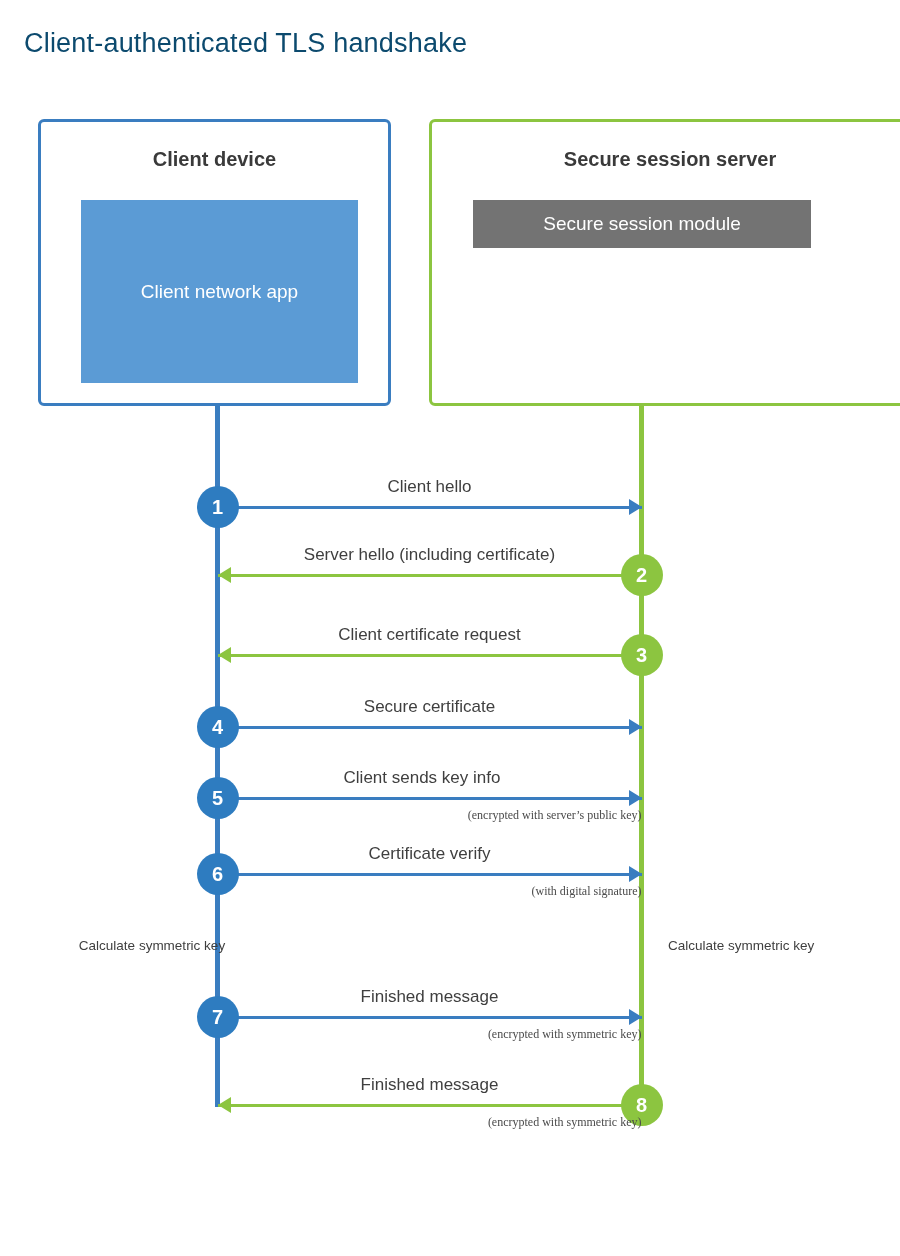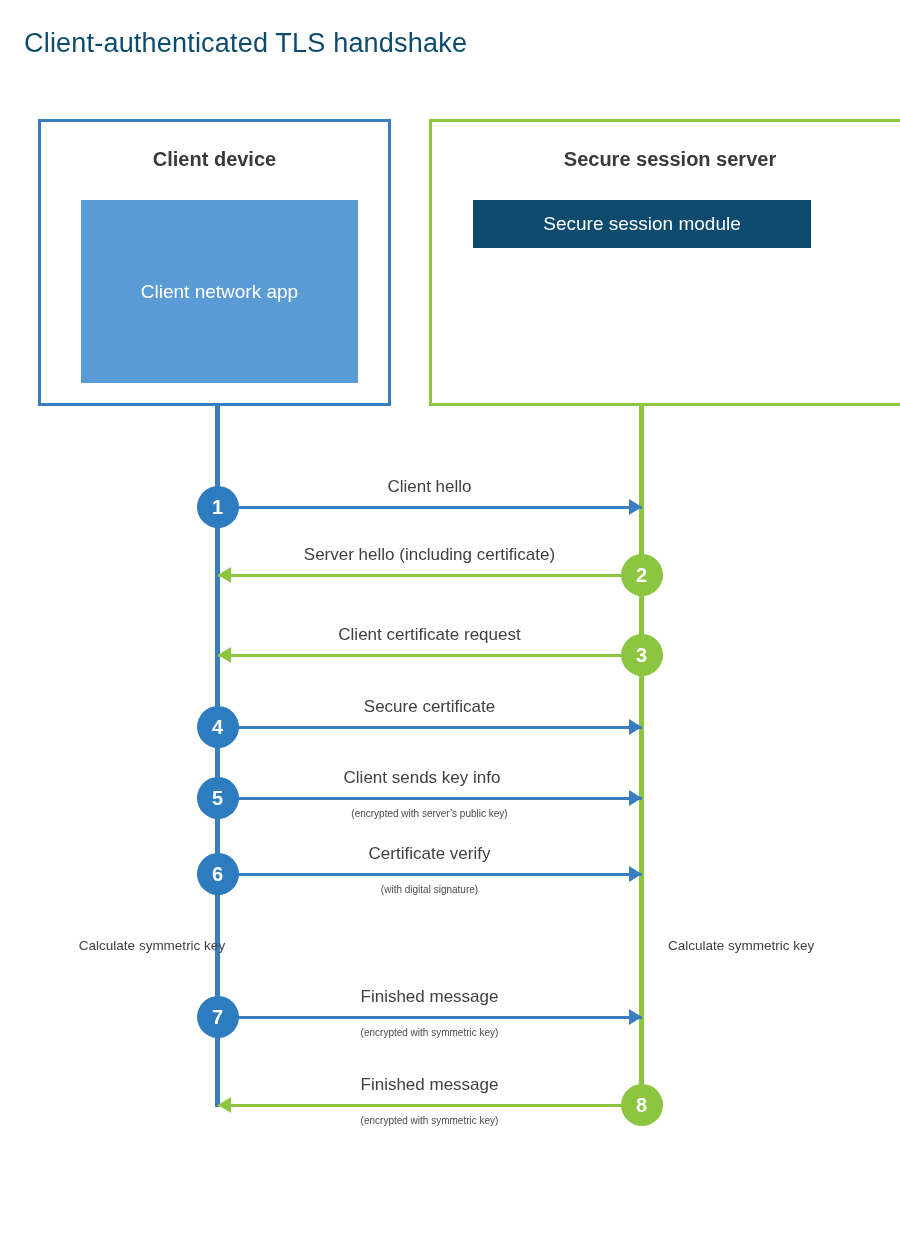--- a/index.html
+++ b/index.html
@@ -10,39 +10,39 @@
   }
   #stage{position:absolute;left:0;top:0;width:900px;height:1256px;}
 
   .title{
     position:absolute;left:24px;top:28px;
     font-size:27px;font-weight:400;color:#0c4a6e;
     letter-spacing:0.2px;white-space:nowrap;
   }
 
   
-  .party-box{position:absolute;background:#ffffff;box-sizing:border-box;}
+  .party-box{position:absolute;background:#ffffff;box-sizing:border-box;border-radius:6px;}
   #client-box{left:38px;top:119px;width:353px;height:287px;border:3px solid #3a7dc0;}
   #server-box{left:429px;top:119px;width:482px;height:287px;border:3px solid #8cc540;}
 
   .party-title{
     position:absolute;left:0;right:0;top:26px;text-align:center;
     font-size:20px;font-weight:bold;color:#3a3a3a;
   }
 
   #client-app{
     position:absolute;left:40px;top:78px;width:277px;height:183px;
     background:#5b9bd5;color:#ffffff;
     display:flex;align-items:center;justify-content:center;text-align:center;
     font-size:19px;line-height:28px;font-weight:400;
   }
 
   .server-bar{
     position:absolute;left:41px;width:338px;height:48px;
-    background:#0c4a6e;color:#ffffff;
+    background:#737373;color:#ffffff;
     display:flex;align-items:center;justify-content:center;
     font-size:19px;font-weight:400;
   }
   #server-bar-0{top:78px;}
   #server-bar-1{top:141px;}
   #server-bar-2{top:202px;}
 
   
   .lifeline{position:absolute;width:5px;}
   #lifeline-client{left:215px;top:406px;height:701px;background:#3a7dc0;}
@@ -70,22 +70,22 @@
     border-top:8px solid transparent;border-bottom:8px solid transparent;
     border-right:13px solid #8cc540;
   }
 
   
   .msg-label{
     position:absolute;text-align:center;
     font-size:17px;color:#3f3f3f;white-space:nowrap;
   }
   .msg-sub{
-    position:absolute;text-align:center;
-    font-size:10px;color:#4a4a4a;white-space:nowrap;
+    position:absolute;text-align:right;
+    font-size:12px;color:#4a4a4a;white-space:nowrap;font-family:Liberation Serif, serif;
   }
 
   
   .side-note{
     position:absolute;font-size:13.5px;line-height:17px;color:#3f3f3f;
   }
   #note-decrypt{left:668px;top:763px;width:175px;}
   #note-calc-client{left:72px;top:937px;width:160px;text-align:center;}
   #note-calc-server{left:668px;top:937px;width:160px;}
 </style>

